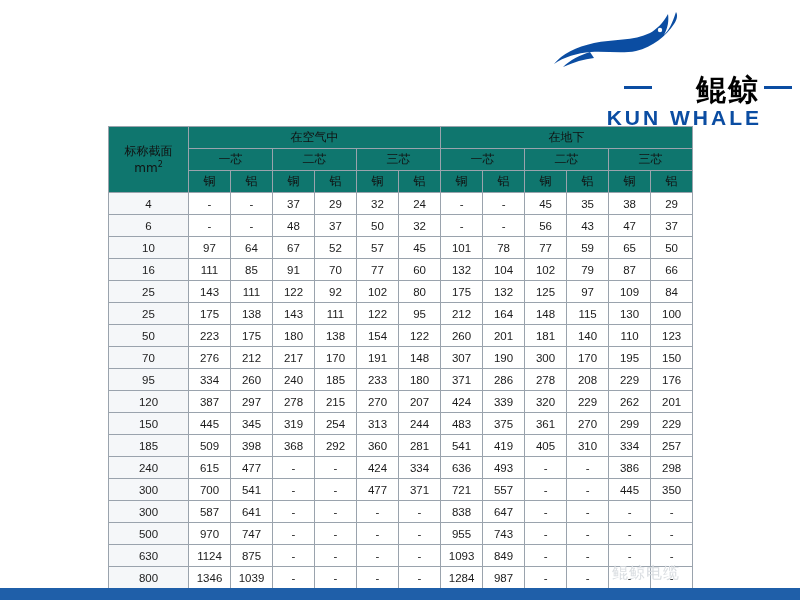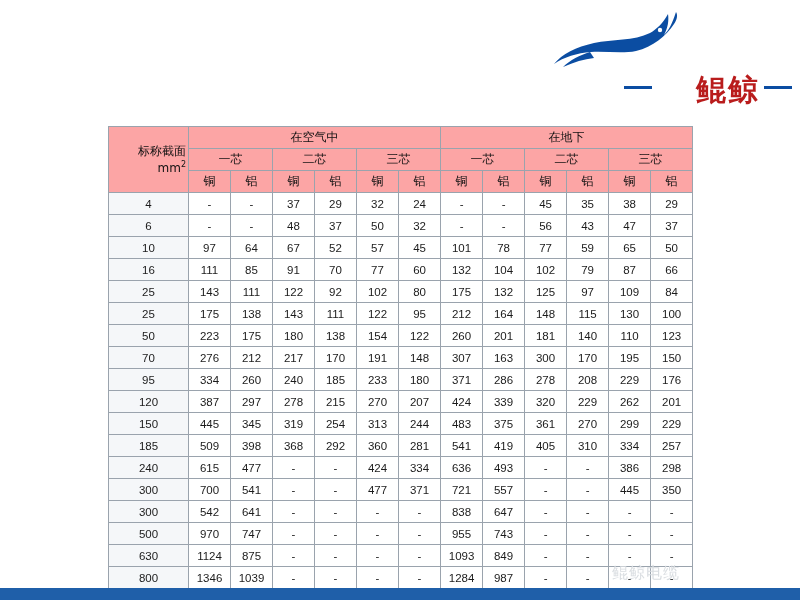--- a/index.html
+++ b/index.html
@@ -33,21 +33,21 @@
     right: 92px;
     top: 2px;
   }
   .logo-cn {
     position: absolute;
     right: 22px;
     top: 62px;
     font-family: "DejaVu Sans", "Liberation Sans", sans-serif;
     font-size: 30px;
     font-weight: bold;
-    color: #b91c1c;
+    color: #000000;
     letter-spacing: 2px;
   }
   .logo-dash-left {
     position: absolute;
     right: 130px;
     top: 78px;
     width: 28px;
     height: 3px;
     background: #0b4da2;
   }
@@ -86,29 +86,28 @@
   table.spec th, table.spec td {
     border: 1px solid #9aa3ad;
     text-align: center;
     vertical-align: middle;
     padding: 0;
     height: 21px;
     font-weight: normal;
     font-family: "Liberation Sans", sans-serif;
   }
   table.spec thead th {
-    background: #fca5a5;
+    background: #0f766e;
     font-family: "DejaVu Sans", "Liberation Sans", sans-serif;
     font-size: 12px;
     color: #111;
   }
   table.spec thead th.corner {
     line-height: 1.35;
     padding: 2px 2px;
-    text-align: right;
   }
   table.spec tbody td {
     background: #ffffff;
   }
   table.spec tbody tr td:first-child {
     background: #f5f7f9;
   }
   .sup {
     font-size: 8px;
     vertical-align: super;
@@ -140,20 +139,21 @@
     <span class="whale-svg">
       <svg width="140" height="62" viewBox="0 0 140 62">
         <path d="M126 2 C122 14 119 20 114 25 C118 18 119 10 118 4 C113 13 107 19 100 23 C84 31 62 29 44 33 C26 37 12 44 4 54 C14 47 27 43 41 42 C56 41 72 44 86 41 C103 37 116 26 124 14 C127 10 128 5 126 2 Z" fill="#0b4da2"></path>
         <path d="M40 42 C30 45 20 50 13 57 C24 52 34 49 44 48 Z" fill="#0b4da2"></path>
         <circle cx="110" cy="20" r="2.2" fill="#ffffff"></circle>
       </svg>
     </span>
     <span class="logo-dash-left"></span>
     <span class="logo-cn">鲲鲸</span>
     <span class="logo-dash-right"></span>
+    <span class="logo-en">KUN WHALE</span>
   </div>
 
   <div class="table-wrap">
     <table class="spec">
       <colgroup>
         <col style="width:80px">
         <col style="width:42px">
           <col style="width:42px">
         <col style="width:42px">
           <col style="width:42px">
@@ -306,21 +306,21 @@
           </tr>
           <tr>
             <td>70</td>
             <td>276</td>
             <td>212</td>
             <td>217</td>
             <td>170</td>
             <td>191</td>
             <td>148</td>
             <td>307</td>
-            <td>163</td>
+            <td>190</td>
             <td>300</td>
             <td>170</td>
             <td>195</td>
             <td>150</td>
           </tr>
           <tr>
             <td>95</td>
             <td>334</td>
             <td>260</td>
             <td>240</td>
@@ -404,21 +404,21 @@
             <td>371</td>
             <td>721</td>
             <td>557</td>
             <td>-</td>
             <td>-</td>
             <td>445</td>
             <td>350</td>
           </tr>
           <tr>
             <td>300</td>
-            <td>542</td>
+            <td>587</td>
             <td>641</td>
             <td>-</td>
             <td>-</td>
             <td>-</td>
             <td>-</td>
             <td>838</td>
             <td>647</td>
             <td>-</td>
             <td>-</td>
             <td>-</td>

